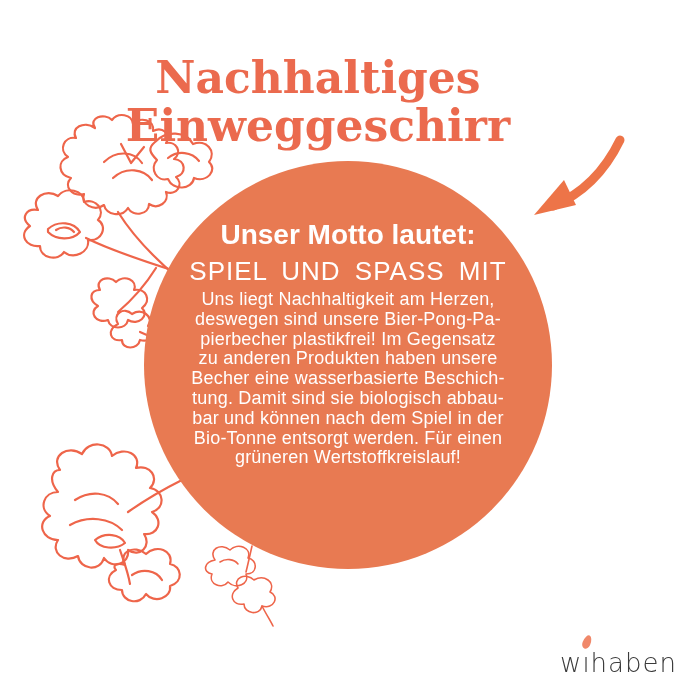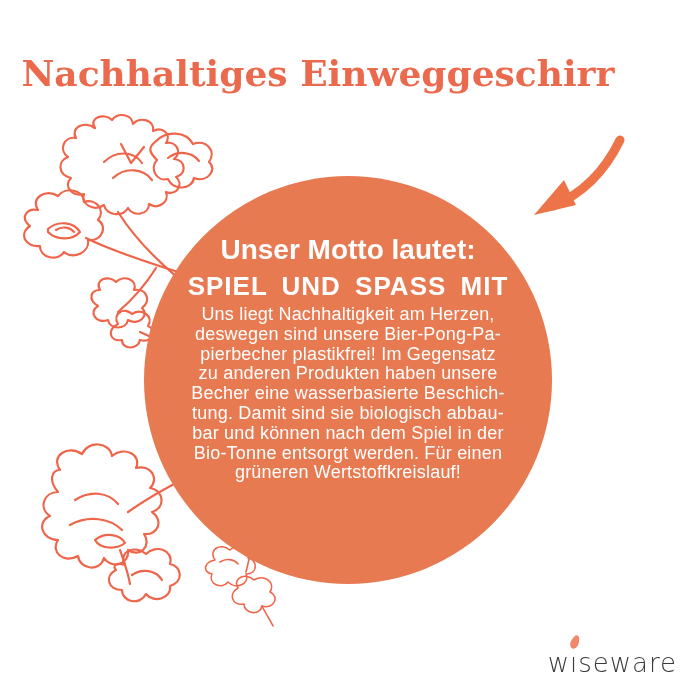--- a/index.html
+++ b/index.html
@@ -7,47 +7,47 @@
     width:700px;height:700px;background:#ffffff;position:relative;overflow:hidden;
     font-family:"Liberation Sans",sans-serif;
   }
   .canvas{position:absolute;inset:0;width:700px;height:700px;background:#fff;}
 
   
   .title{
     position:absolute;top:54px;left:0;width:636px;margin:0;
     text-align:center;
     font-family:"DejaVu Serif","Liberation Serif",serif;
-    font-weight:bold;font-size:36px;line-height:1.1;letter-spacing:0px;
+    font-weight:bold;font-size:44px;line-height:1.1;letter-spacing:0px;
     color:var(--coral,#EB6A4E);
     z-index:3;
   }
 
   
   .decor{position:absolute;left:0;top:0;z-index:1;}
   .decor path{fill:none;stroke:var(--line,#EE654A);stroke-width:2.2;stroke-linecap:round;stroke-linejoin:round;}
   .decor path.thin{stroke-width:1.6;}
 
   
   .arrow-svg{position:absolute;left:0;top:0;z-index:3;}
   .arrow-svg .shaft{fill:none;stroke:var(--arrow,#ED7448);stroke-width:9;stroke-linecap:round;}
   .arrow-svg .head{fill:var(--arrow,#ED7448);stroke:none;}
 
   
   .circle{
-    position:absolute;left:144px;top:176px;width:408px;height:408px;
+    position:absolute;left:144px;top:161px;width:408px;height:408px;
     background:var(--circle,#E87A52);border-radius:50%;
     z-index:2;color:#ffffff;text-align:center;
     box-sizing:border-box;padding-top:56px;
   }
   .motto-intro{
     font-size:28px;font-weight:bold;line-height:36px;margin:0;
   }
   .motto-line{
-    font-size:26px;font-weight:bold;line-height:37px;letter-spacing:1px;word-spacing:6px;margin:0;
+    font-size:26px;font-weight:normal;line-height:37px;letter-spacing:1px;word-spacing:6px;margin:0;
   }
   .circle-body{
     margin:0 auto 0 auto;width:370px;
     font-size:18px;line-height:19.8px;font-weight:normal;
     white-space:pre-line;letter-spacing:0.2px;
   }
 
   
   .logo{
     position:absolute;right:23px;bottom:24px;z-index:3;
@@ -129,16 +129,16 @@
 Becher eine wasserbasierte Beschich-
 tung. Damit sind sie biologisch abbau-
 bar und können nach dem Spiel in der
 Bio-Tonne entsorgt werden. Für einen
 grüneren Wertstoffkreislauf!</p>
   </div>
 
   <div class="logo">
     <span>w</span>
       <span class="iletter"><span class="leaf"></span><span>ı</span></span>
-      <span>seware</span>
+      <span>haben</span>
   </div>
 
 </div>
 
 </body></html>

